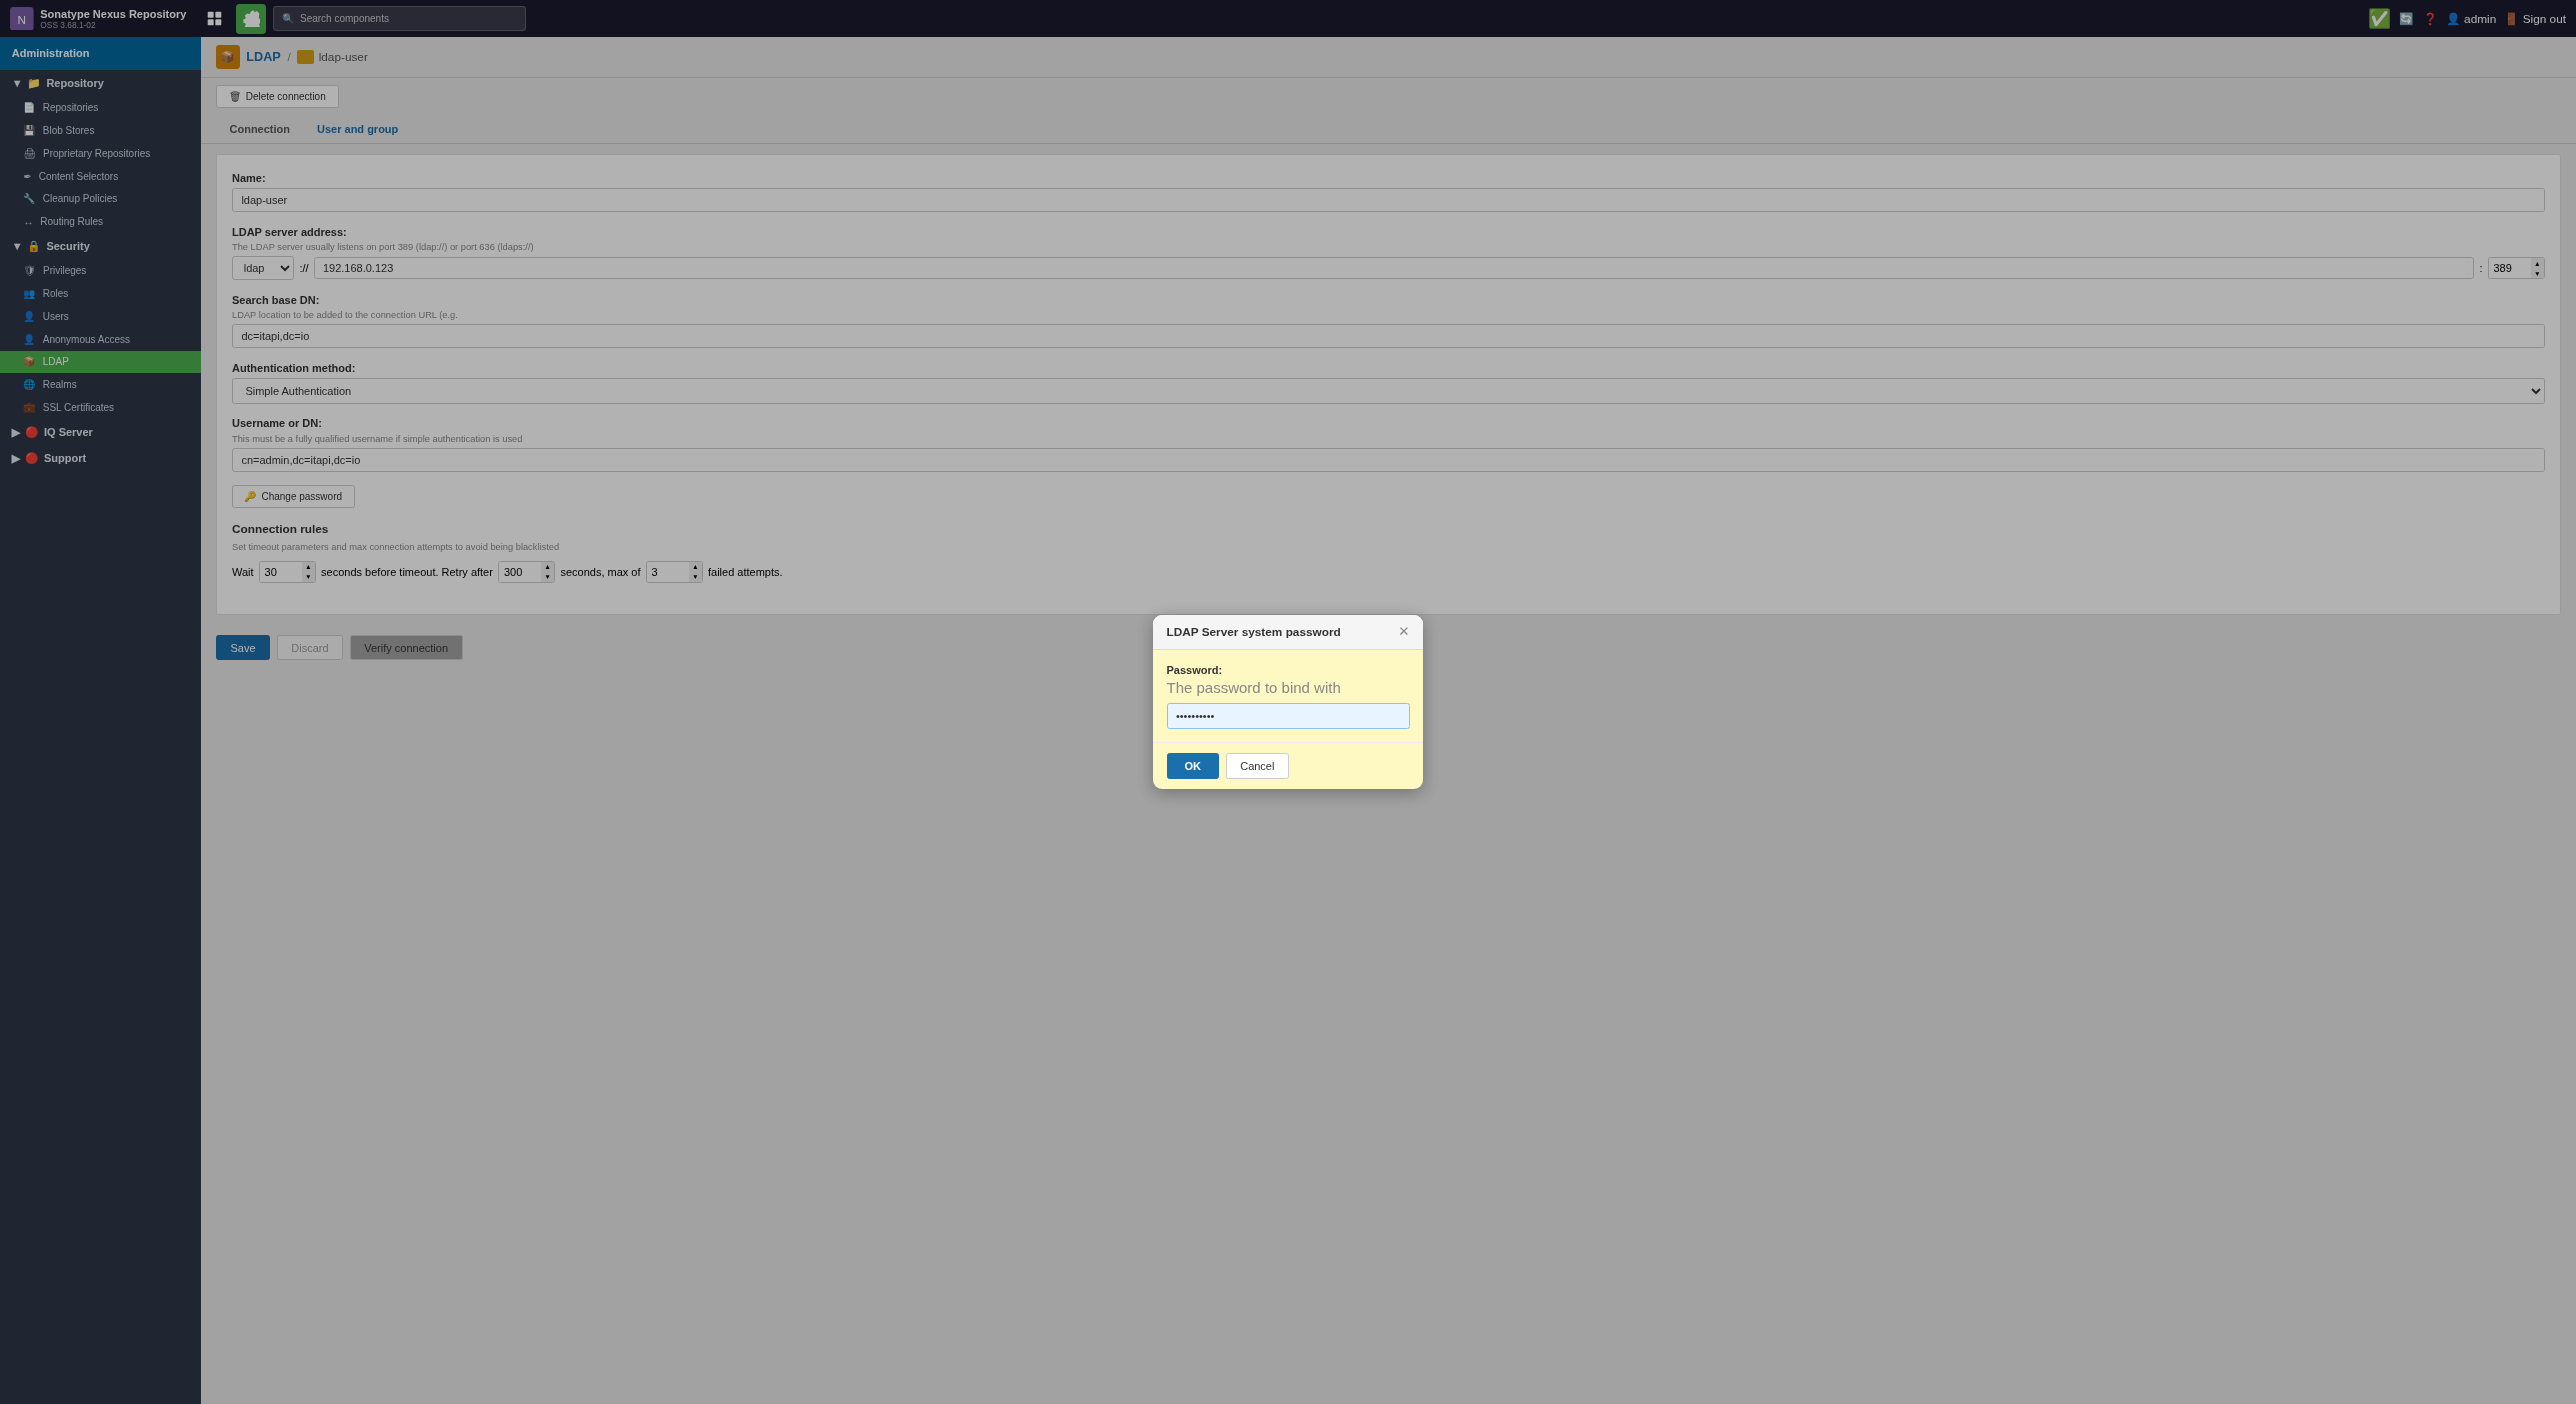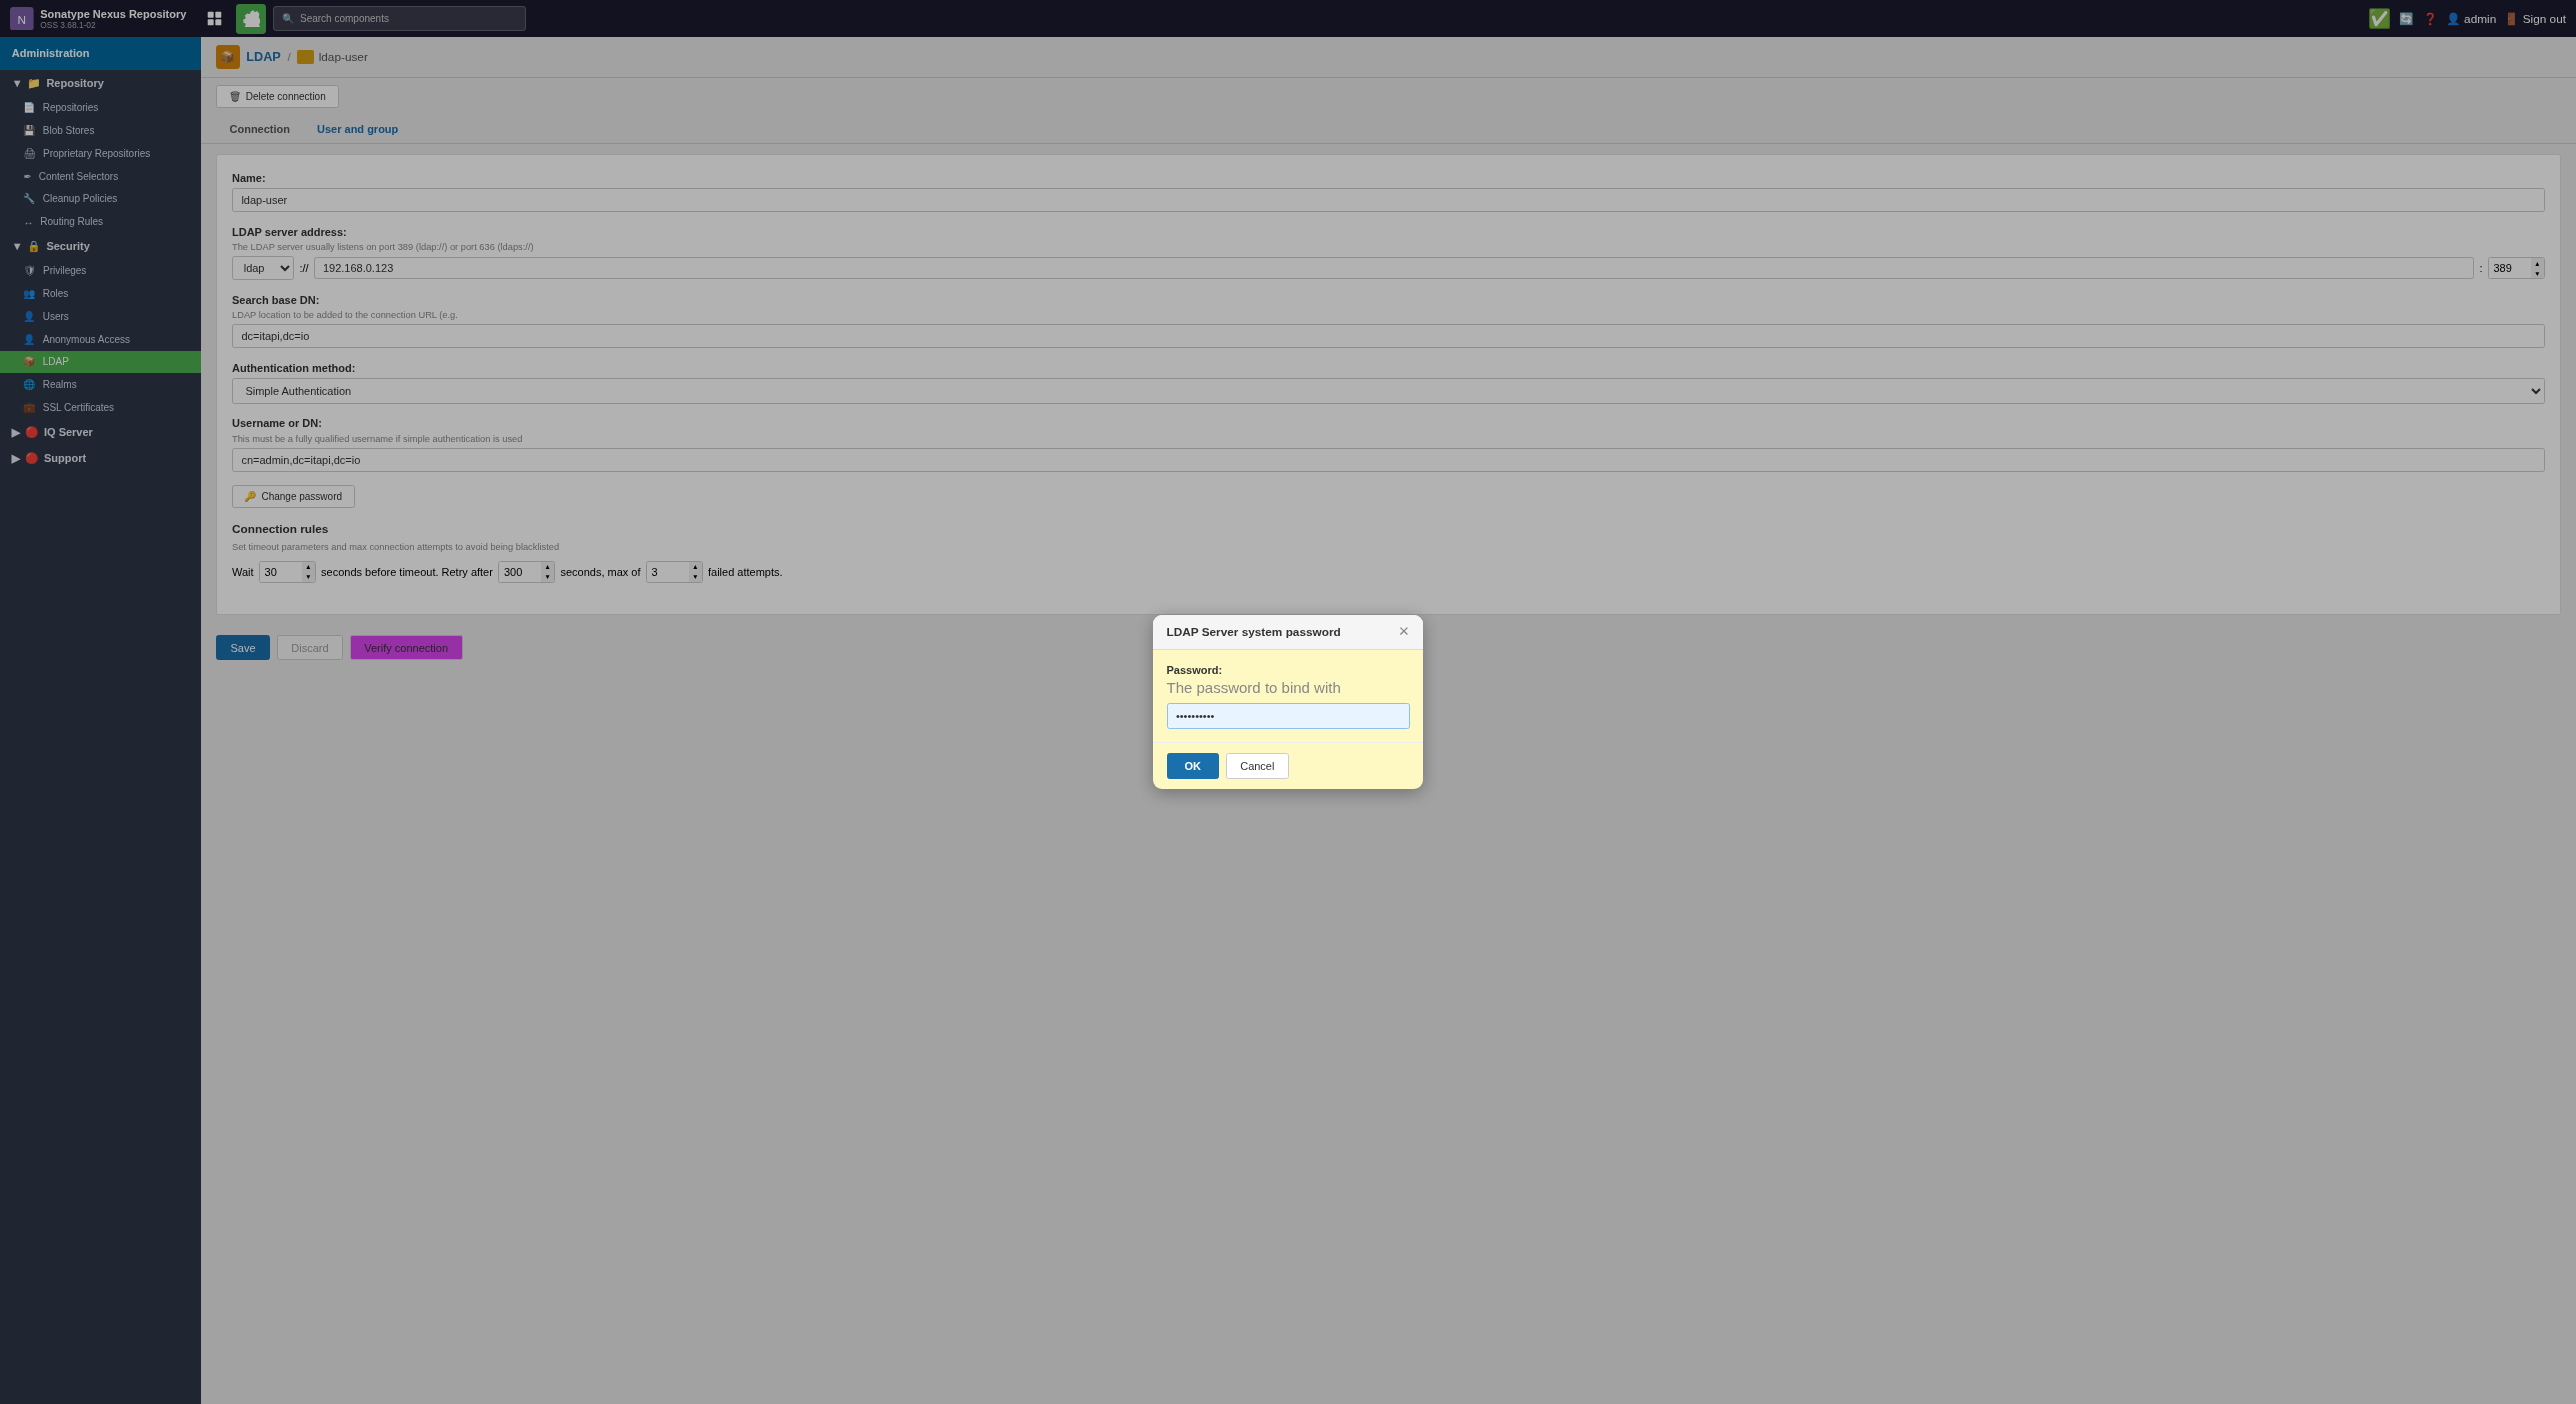--- a/index.html
+++ b/index.html
@@ -299,21 +299,21 @@
       padding: 5.9px 13.5px;
       background: #f5f5f5;
       color: #999;
       border: 0.8px solid #ccc;
       border-radius: 2.5px;
       cursor: pointer;
       font-size: 11px;
     }
     .btn-verify {
       padding: 5.9px 13.5px;
-      background: #d946ef;
+      background: #a3a3a3;
       color: #333;
       border: 0.8px solid #ccc;
       border-radius: 2.5px;
       cursor: pointer;
       font-size: 11px;
     }
 
     
     .modal-overlay {
       position: fixed;

